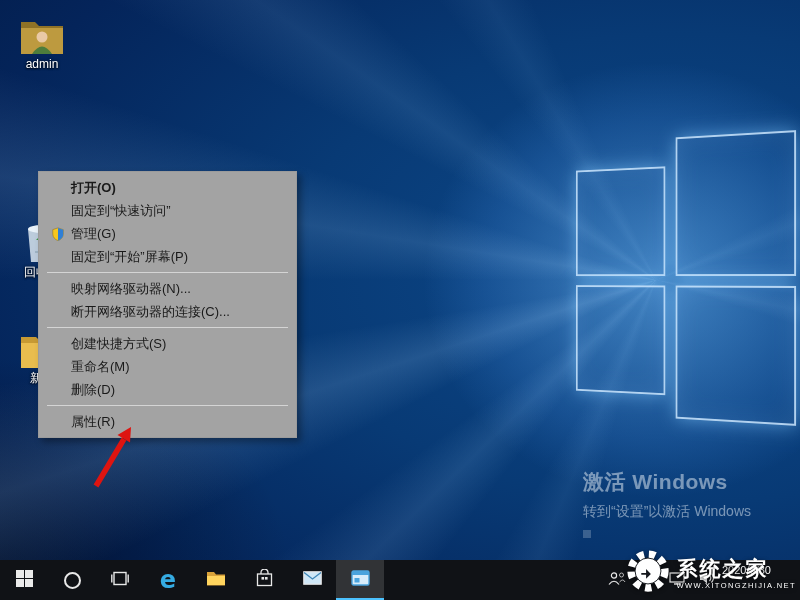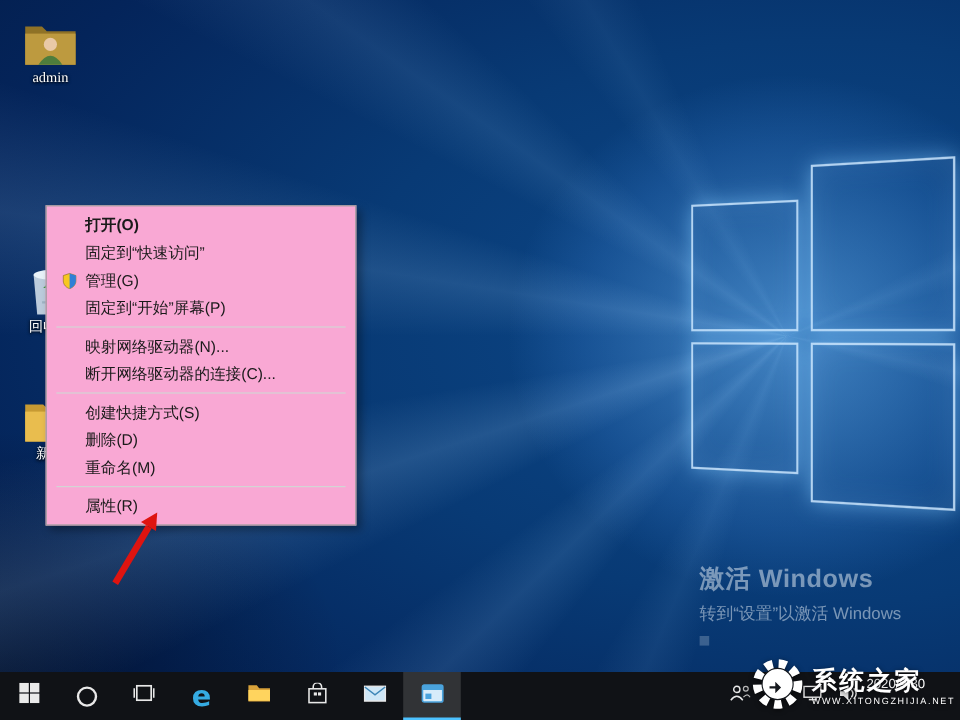--- a/index.html
+++ b/index.html
@@ -35,39 +35,39 @@
   .pane{
     position:absolute;border:2px solid rgba(205,232,255,0.85);
     box-shadow:0 0 18px rgba(130,200,255,0.55), inset 0 0 26px rgba(140,200,255,0.16);
   }
   .pane.tl{left:2px;top:32px;width:104px;height:112px;}
   .pane.tr{left:122px;top:2px;width:128px;height:142px;}
   .pane.bl{left:2px;top:158px;width:104px;height:112px;}
   .pane.br{left:122px;top:158px;width:128px;height:136px;}
 
   
-  .dicon{position:absolute;width:64px;text-align:center;cursor:default;font-family:Liberation Serif, serif;}
+  .dicon{position:absolute;width:64px;text-align:center;cursor:default;}
   .dicon .glyph{height:46px;display:flex;align-items:flex-end;justify-content:center;}
   .dicon .lbl{
     margin-top:2px;font-size:12px;color:#fff;line-height:13px;
     text-shadow:0 1px 2px rgba(0,0,0,0.9), 0 0 3px rgba(0,0,0,0.7);
   }
   .dicon.selected{
     background:rgba(96,156,215,0.35);
     outline:1px solid rgba(140,190,240,0.75);
   }
   #icon-admin{left:10px;top:10px;}
   #icon-thispc{left:9px;top:106px;padding:3px 0 2px;}
   #icon-recycle{left:10px;top:218px;}
   #icon-newfolder{left:10px;top:324px;}
 
   
   .context-menu{
     position:absolute;left:38px;top:171px;width:259px;z-index:10;
-    background:#f9a8d4;border:1px solid #9b9b9b;
+    background:#a3a3a3;border:1px solid #9b9b9b;
     box-shadow:4px 4px 7px rgba(0,0,0,0.35);
     padding:4px 0;font-size:13px;color:#1a1a1a;box-sizing:border-box;
   }
   .menu-item{display:flex;align-items:center;height:23px;padding:0 12px 0 6px;}
   .mi-icon{width:26px;height:16px;display:flex;align-items:center;justify-content:center;flex:none;}
   .mi-label{white-space:nowrap;}
   .menu-item.default .mi-label{font-weight:bold;}
   .menu-sep{height:1px;background:#d4d4d4;margin:4px 8px;}
 
   
@@ -196,25 +196,25 @@
   </div>
 
   <div class="menu-sep"></div>
 
   <div class="menu-item">
     <span class="mi-icon"></span>
     <span class="mi-label">创建快捷方式(S)</span>
   </div>
   <div class="menu-item">
     <span class="mi-icon"></span>
+    <span class="mi-label">重命名(M)</span>
+  </div>
+  <div class="menu-item">
+    <span class="mi-icon"></span>
     <span class="mi-label">删除(D)</span>
-  </div>
-  <div class="menu-item">
-    <span class="mi-icon"></span>
-    <span class="mi-label">重命名(M)</span>
   </div>
 
   <div class="menu-sep"></div>
 
   <div class="menu-item">
     <span class="mi-icon"></span>
     <span class="mi-label">属性(R)</span>
   </div>
 </div>
 

